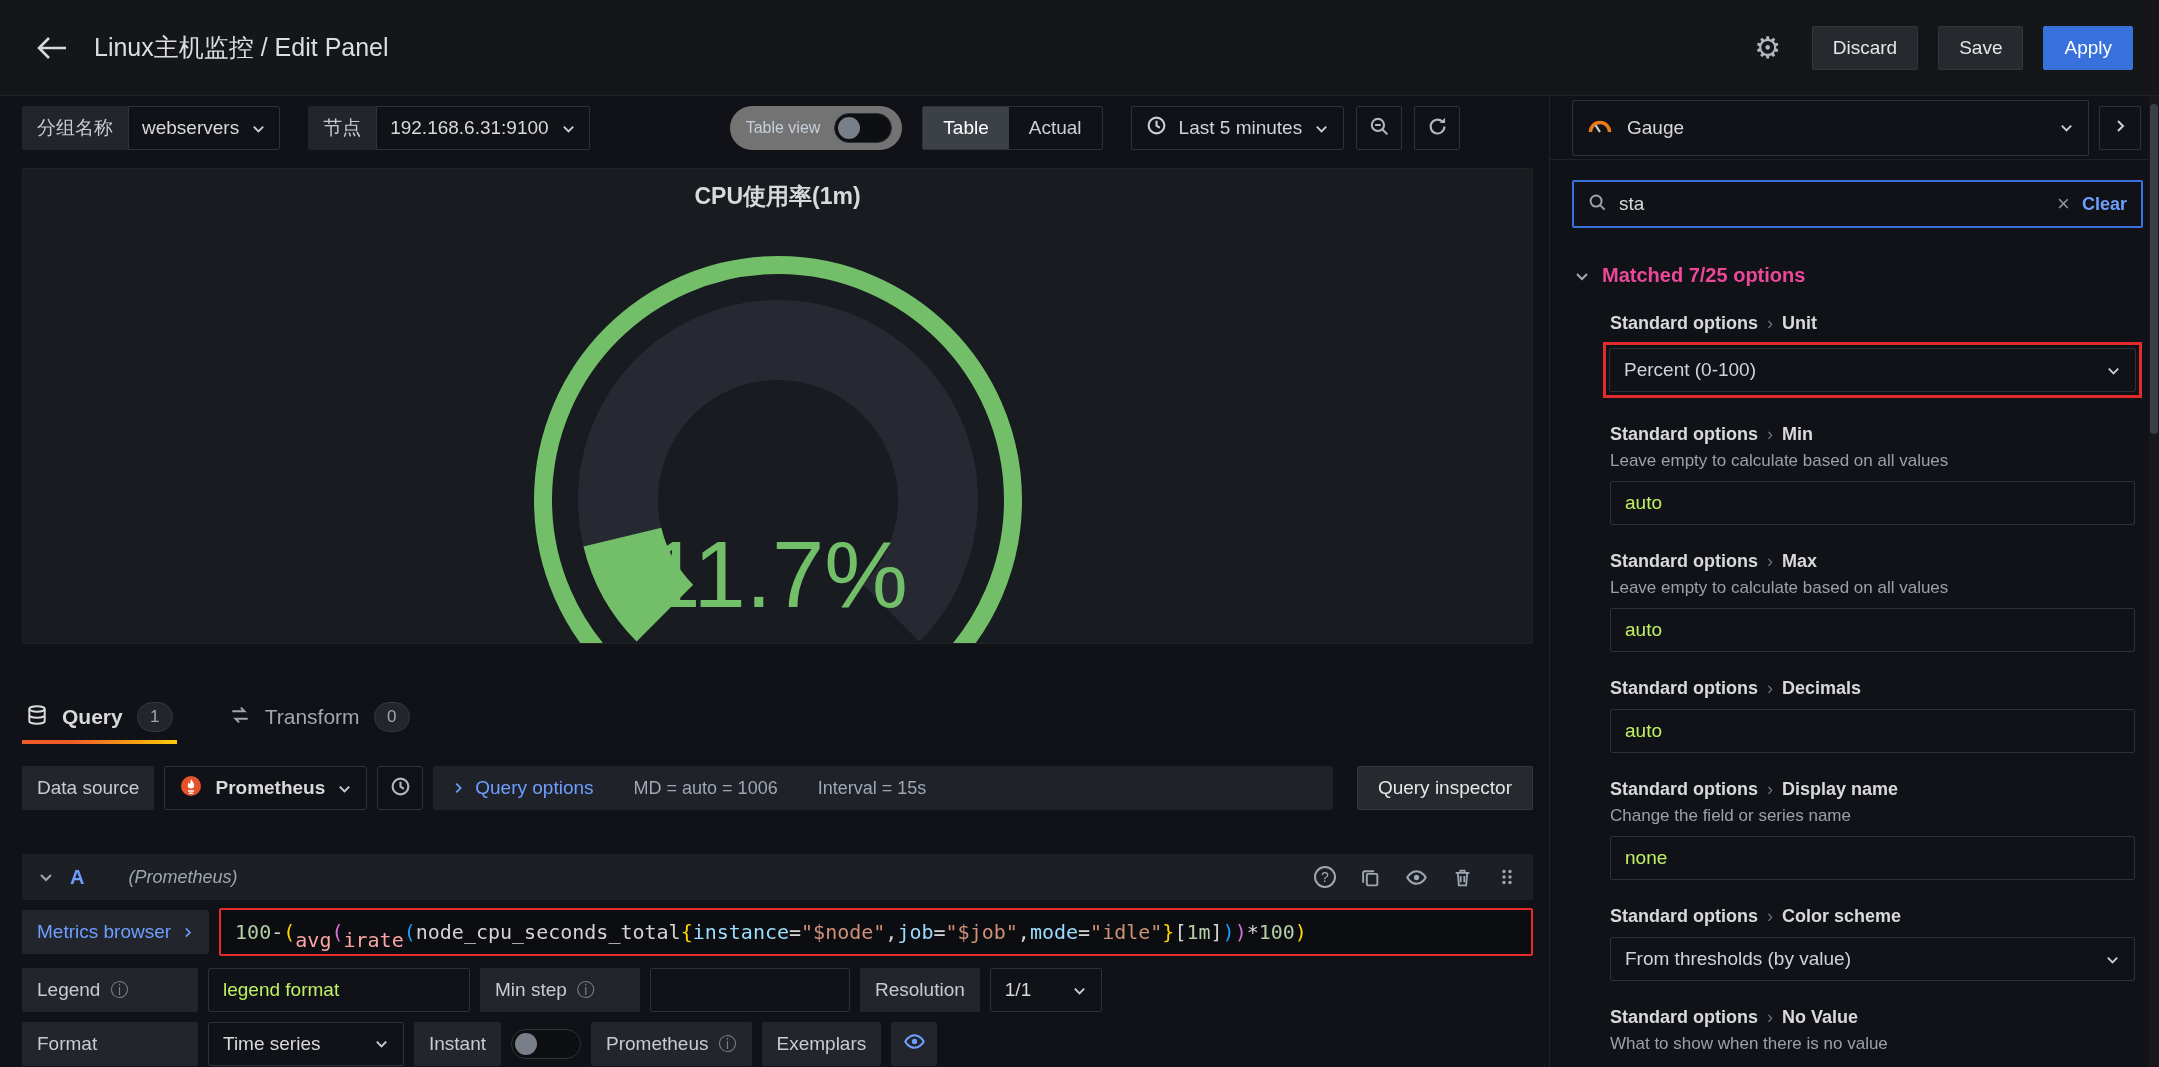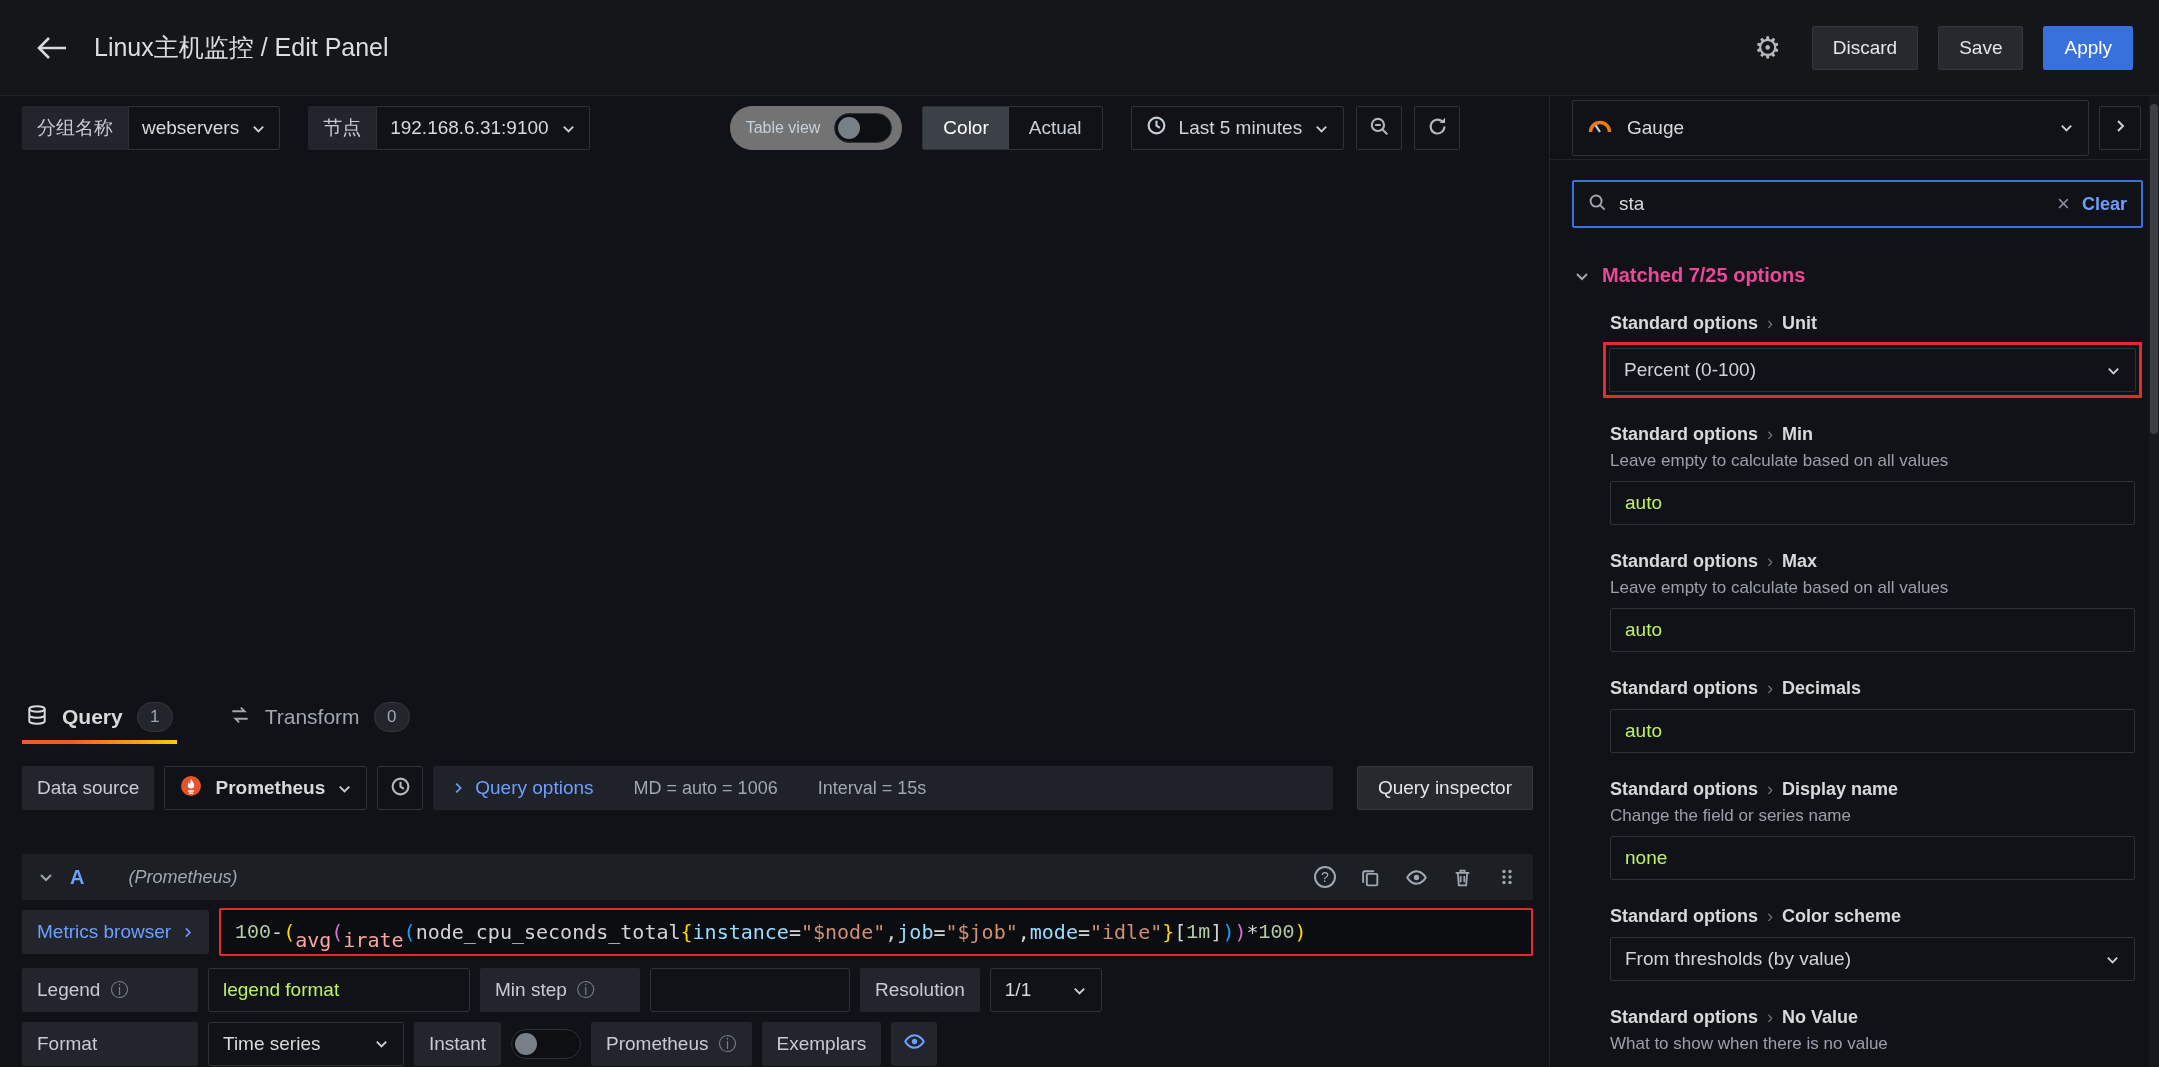--- a/index.html
+++ b/index.html
@@ -63,21 +63,21 @@
   .mb-chip { color:#6e9fff; cursor:pointer; }
   .expr-box { flex:1; height:48px; background:#0c0d10; border:2px solid #e22c2c; border-radius:2px; display:flex; align-items:center; padding:0 14px; font-family:"DejaVu Sans Mono","Liberation Mono",monospace; font-size:20px; white-space:nowrap; overflow:hidden; cursor:text; }
   .legend-row { top:966px; height:48px; }
   .format-row { top:1020px; height:47px; }
   .gf-input2 { height:44px; background:#111217; border:1px solid #2c3235; border-radius:2px; display:flex; align-items:center; padding:0 14px; font-size:19px; color:#d0d4da; cursor:text;text-align:right; }
   .placeholder { color:#bef264; }
   .info-i { color:#787f89; font-size:18px; }
   .eye-btn { width:46px; height:44px; display:flex; align-items:center; justify-content:center; color:#6e9fff; cursor:pointer; background:#22252b; border-radius:2px; }
 
   
-  .tk-num { color:#b5cea8;font-family:Liberation Mono, monospace; } .tk-op { color:#d4d4d4; } .tk-fn { color:#fca5a5;margin-top:15px; }
+  .tk-num { color:#b5cea8; } .tk-op { color:#d4d4d4; } .tk-fn { color:#fca5a5;margin-top:15px; }
   .tk-metric { color:#d4d4d4; } .tk-label { color:#9cdcfe; } .tk-str { color:#ce9178; }
   .tk-paren1 { color:#ffd700; } .tk-paren2 { color:#da70d6; } .tk-paren3 { color:#179fff; }
   .tk-brace { color:#ffd700; } .tk-bracket { color:#d4d4d4; }
 
   
   .sidebar { position:absolute; left:1549px; top:96px; width:610px; height:971px; border-left:1px solid #202226; background:#111217; }
   .viz-row { height:64px; display:flex; align-items:center; padding:0 18px 0 22px; gap:10px; border-bottom:1px solid #202226; }
   .viz-select { flex:1; height:56px; border:1px solid #2c3235; background:#111217; display:flex; align-items:center; gap:14px; padding:16px 14px; border-radius:2px; font-size:19px; color:#d8d9da; cursor:pointer; }
   .viz-select .spacer { flex:1; }
   .viz-collapse { width:42px; height:44px; border:1px solid #2c3235; border-radius:2px; display:flex; align-items:center; justify-content:center; color:#c7d0d9; cursor:pointer; }
@@ -145,21 +145,21 @@
     </div>
 
     <div class="tv-group">
       <span>Table view</span>
       <div class="switch">
           <div class="switch-knob"></div>
         </div>
     </div>
 
     <div class="seg-group">
-      <div class="seg active">Color</div>
+      <div class="seg active">Table</div>
       <div class="seg">Actual</div>
     </div>
 
     <div class="time-picker">
       <span><svg width="21" height="21" viewBox="0 0 20 20">
             <circle cx="10" cy="10" r="7.5" fill="none" stroke="#c7d0d9" stroke-width="2"></circle>
             <path d="M10 5.5v4.7l3.2 2" fill="none" stroke="#c7d0d9" stroke-width="2"></path>
           </svg></span>
       <span>Last 5 minutes</span>
       <span class="chev">
@@ -175,20 +175,29 @@
           </svg></span>
     </div>
     <div class="tool-icon-btn">
       <span><svg width="21" height="21" viewBox="0 0 20 20">
             <path d="M16.6 10a6.6 6.6 0 1 1-2-4.7" fill="none" stroke="currentColor" stroke-width="2"></path>
             <path d="M17.2 1.6v5h-5z" fill="currentColor"></path>
           </svg></span>
     </div>
   </div>
 
+  <div class="panel">
+    <div class="panel-title">CPU使用率(1m)</div>
+    <svg class="gauge-svg" width="700" height="476" viewBox="0 0 700 476">
+      <path d="M 183.8 466.2 A 235 235 0 1 1 516.2 466.2" fill="none" stroke="#73bf69" stroke-width="18"></path>
+      <path d="M 236.9 413.1 A 160 160 0 1 1 463.1 413.1" fill="none" stroke="#262931" stroke-width="80"></path>
+      <path d="M 236.9 413.1 A 160 160 0 0 1 194.4 337.1" fill="none" stroke="#73bf69" stroke-width="80"></path>
+      <text x="350" y="374" text-anchor="middle" dominant-baseline="central" font-size="94" fill="#73bf69">11.7%</text>
+    </svg>
+  </div>
 
   <div class="tabs-row">
     <div class="tab active">
       <span><svg width="22" height="22" viewBox="0 0 20 20">
             <ellipse cx="10" cy="4.5" rx="7" ry="2.5" fill="none" stroke="currentColor" stroke-width="1.8"></ellipse>
             <path d="M3 4.5v11c0 1.4 3.1 2.5 7 2.5s7-1.1 7-2.5v-11M3 10c0 1.4 3.1 2.5 7 2.5s7-1.1 7-2.5" fill="none" stroke="currentColor" stroke-width="1.8"></path>
           </svg></span>
       <span style="font-weight:700;">Query</span>
       <span class="count-badge">1</span>
     </div>

